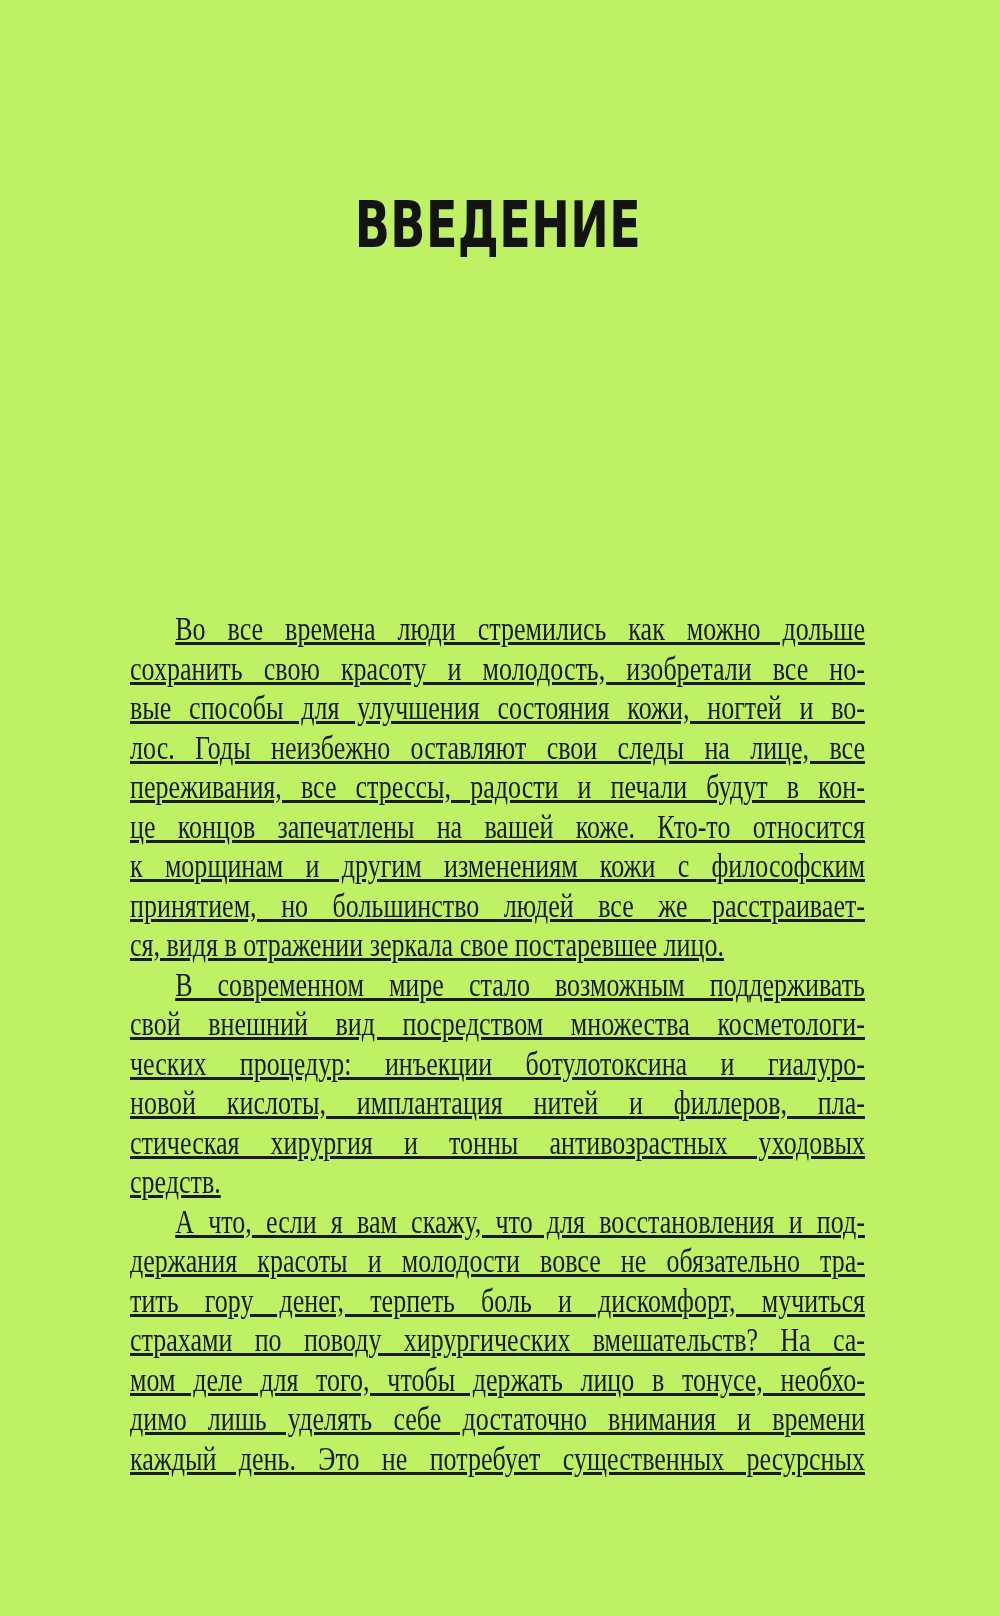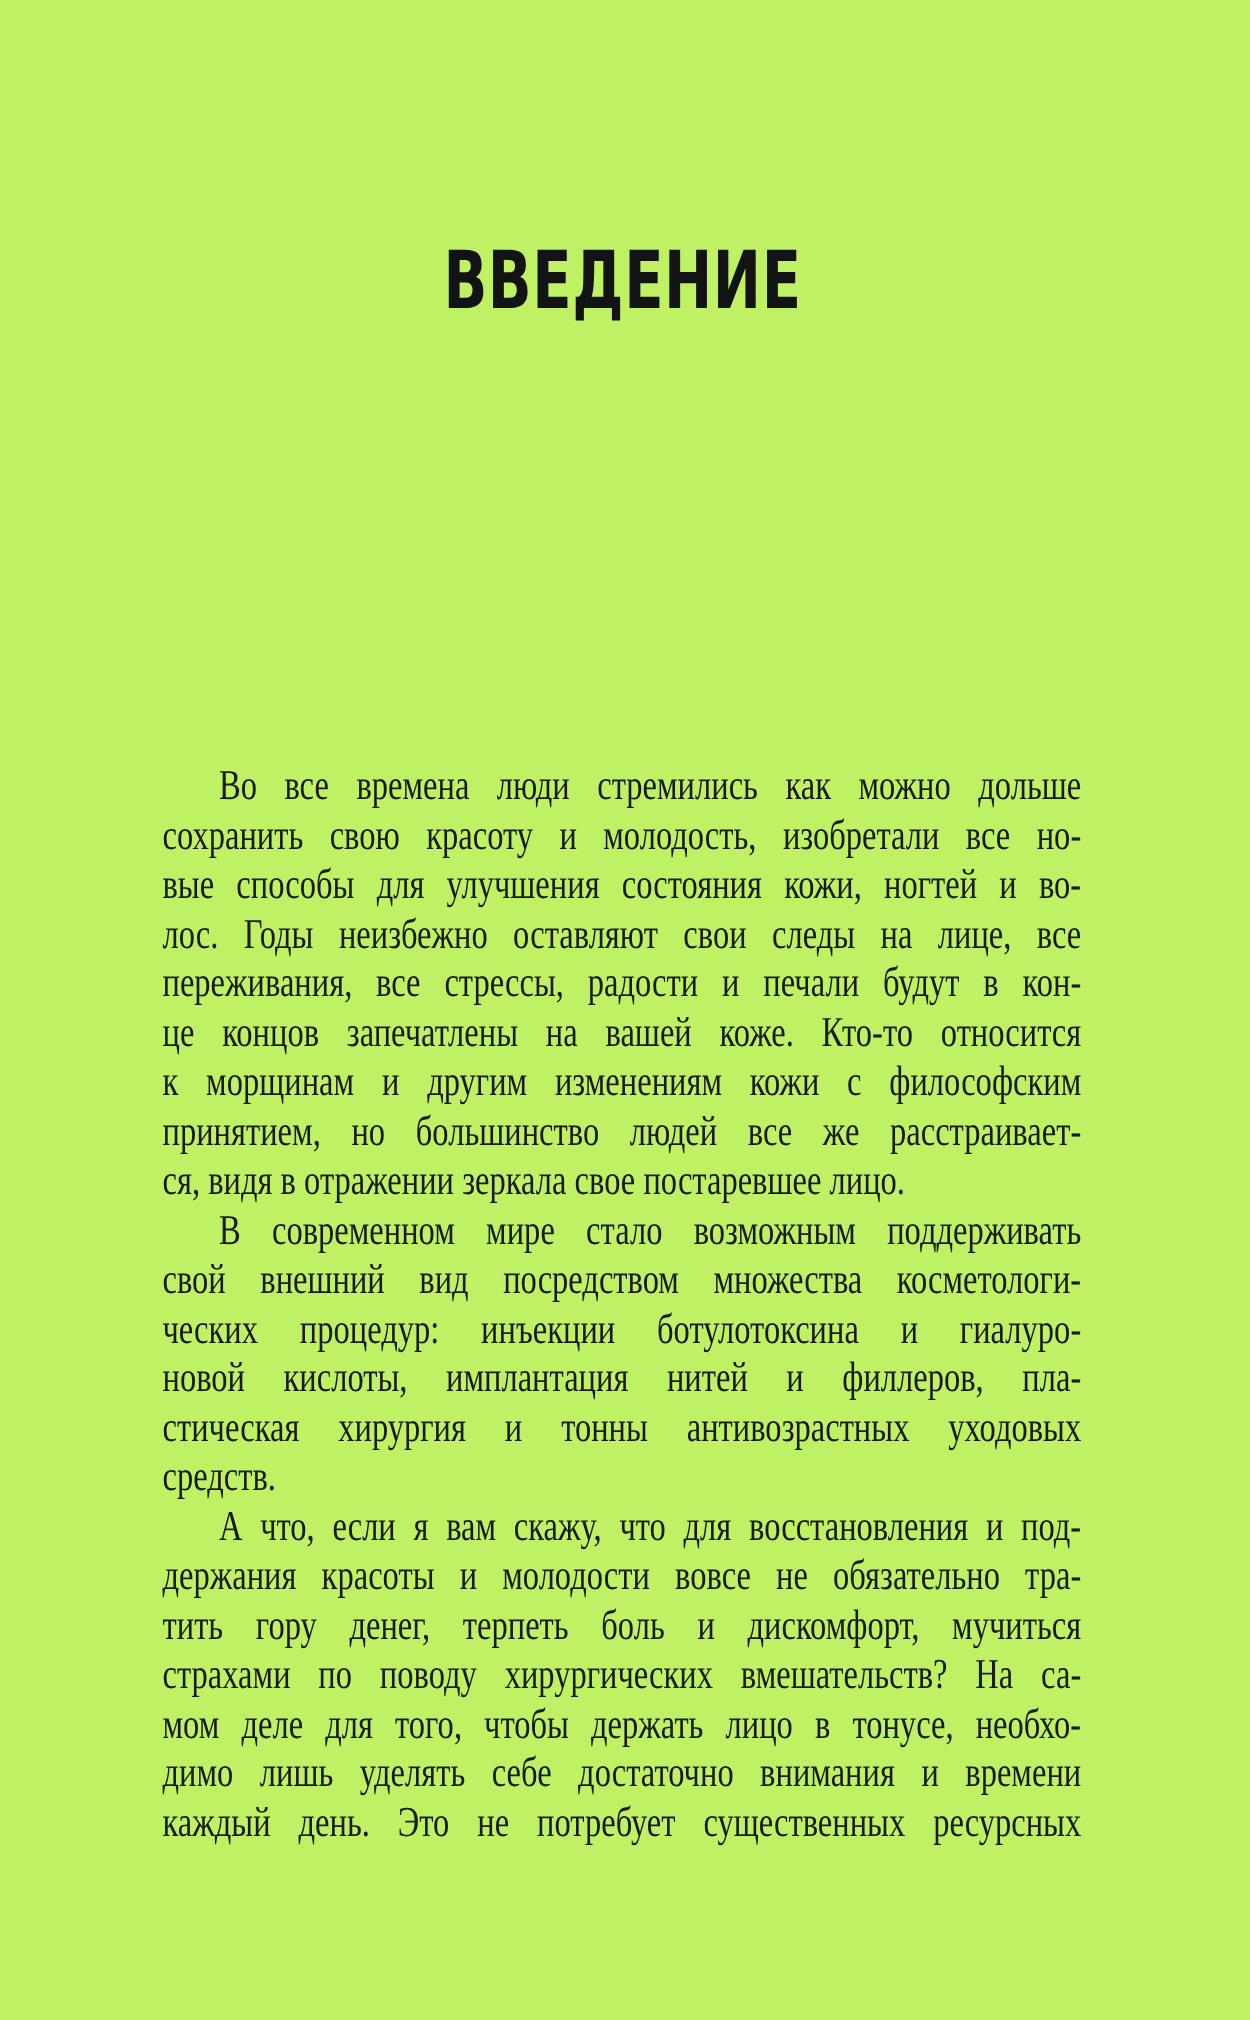--- a/index.html
+++ b/index.html
@@ -35,20 +35,21 @@
     transform: scaleX(0.72);
     transform-origin: center top;
     white-space: nowrap;
   }
   
   .body-wrap {
     position: absolute;
     top: 609px;
     left: 130px;
     width: 735px;
+    text-decoration: underline;
   }
   .body-inner {
     width: 960px;
     transform: scaleX(0.7656);
     transform-origin: left top;
   }
   .para {
     margin: 0;
     padding: 0;
   }

